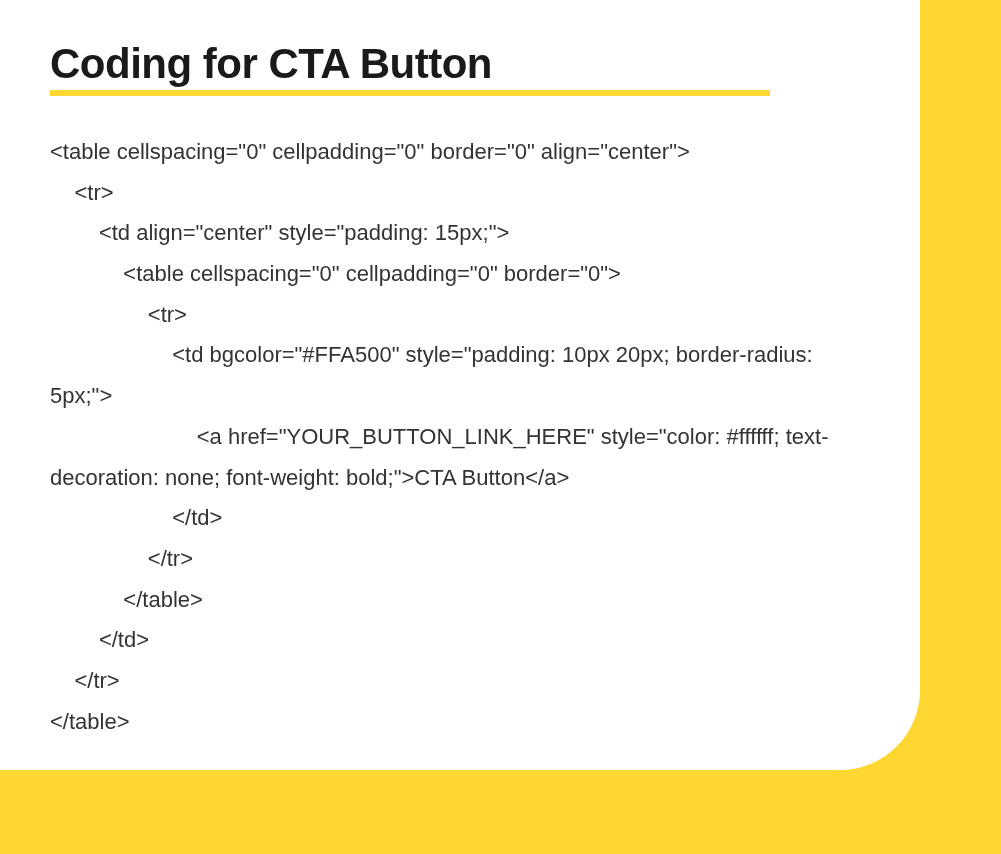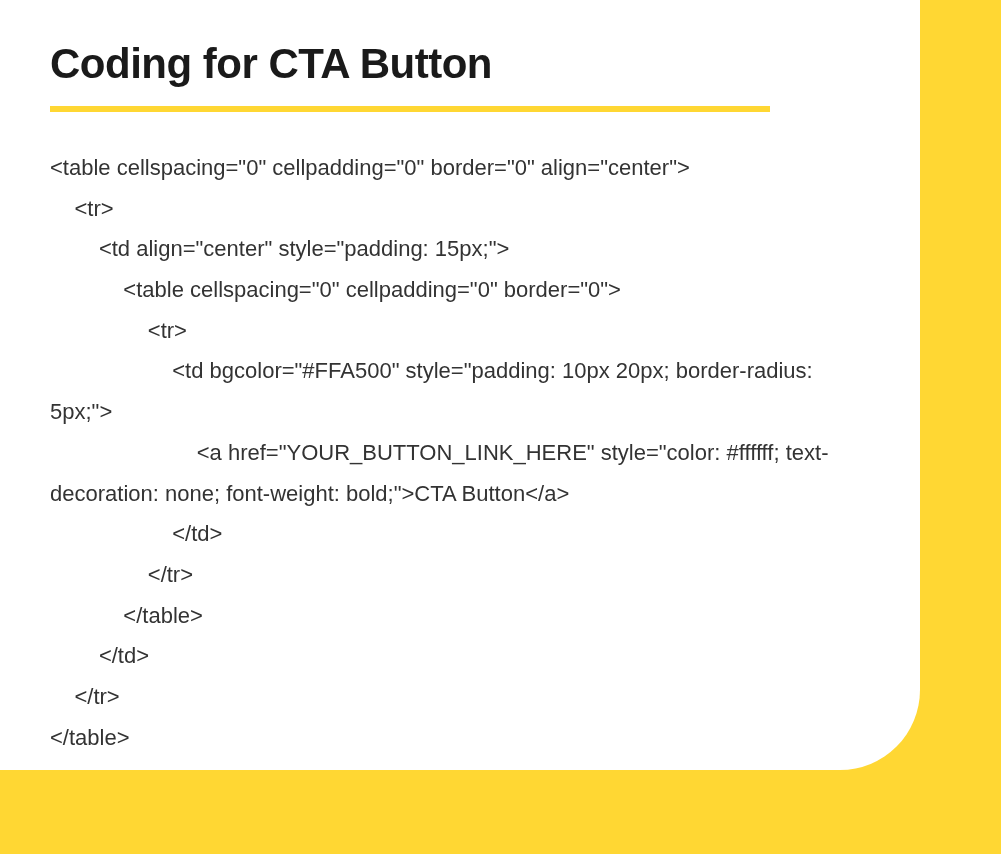--- a/index.html
+++ b/index.html
@@ -32,21 +32,21 @@
       height: 770px;
       background: #ffffff;
       border-bottom-right-radius: 80px;
       z-index: 1;
       padding: 40px 50px 40px 50px;
     }
     .heading {
       font-size: 42px;
       font-weight: 800;
       color: #1a1a1a;
-      margin-bottom: 18px;
+      margin-bottom: 2px;
       letter-spacing: -0.5px;
     }
     .underline {
       width: 720px;
       height: 6px;
       background: #ffd733;
       margin-bottom: 36px;
     }
     .code-block {
       font-family: -apple-system, BlinkMacSystemFont, 'Segoe UI', Arial, sans-serif;

